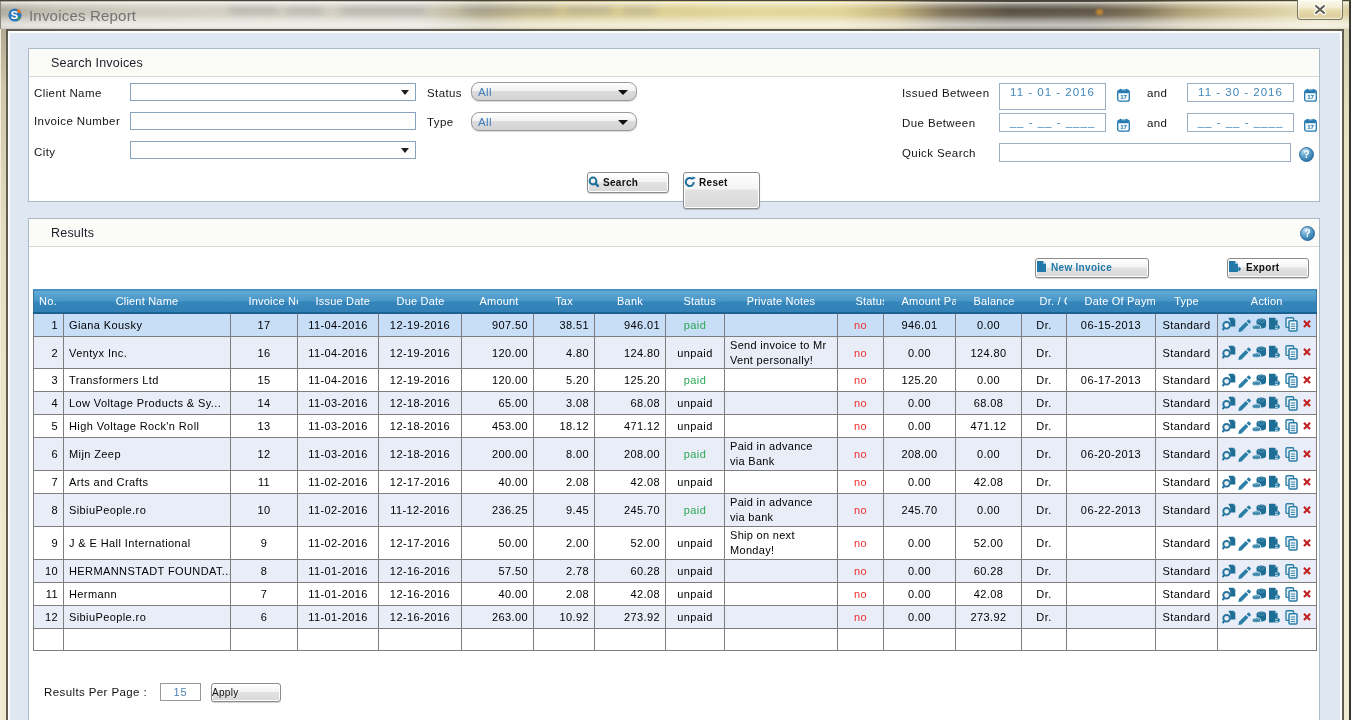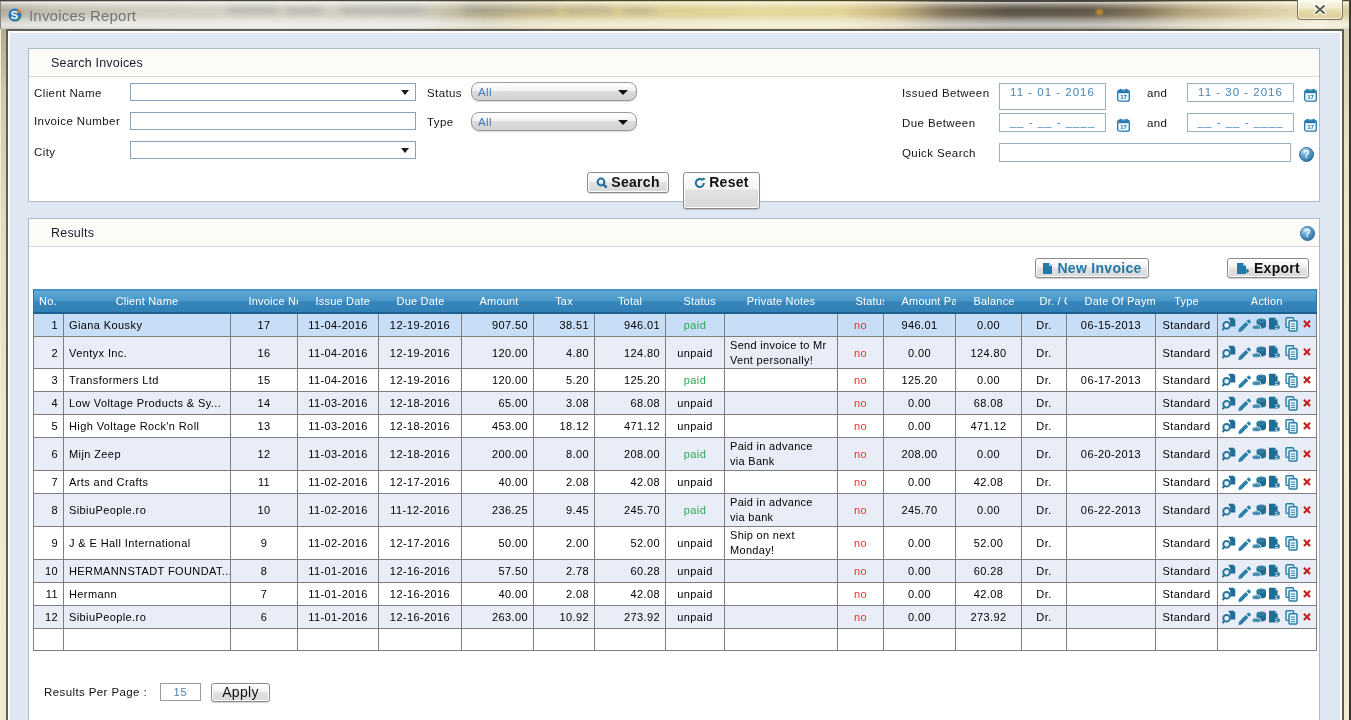--- a/index.html
+++ b/index.html
@@ -38,21 +38,21 @@
 .dinput{border:1px solid #9ab0c2;background:#fff;position:absolute;font-size:11.5px;letter-spacing:1px;
  color:#4387ba;text-align:center;line-height:17px}
 .gsel{position:absolute;border:1px solid #9a9a9a;border-radius:8px;
  background:linear-gradient(#ffffff 0%,#f2f2f2 45%,#dcdcdc 50%,#d2d2d2 100%);
  box-shadow:0 1px 1px rgba(0,0,0,0.15)}
 .gsel .arr{position:absolute;right:8px;top:7px;width:0;height:0;border-left:5px solid transparent;border-right:5px solid transparent;border-top:5.5px solid #111}
 .gsel .val{position:absolute;left:6px;top:3px;font-size:11.5px;color:#3e7bbb;letter-spacing:0.4px}
 .btn{position:absolute;border:1px solid #8b8b8b;border-radius:3px;
  background:linear-gradient(#ffffff 0%,#f4f4f4 45%,#e2e2e2 50%,#d8d8d8 100%);
  box-shadow:0 1px 1px rgba(0,0,0,0.18), inset 0 0 0 1px #fff;
- font-size:14px;font-weight:bold;color:#111;text-align:center;letter-spacing:0.3px}
+ font-size:10px;font-weight:bold;color:#111;letter-spacing:0.3px}
 
 #tbl{left:33px;top:289px;border-collapse:collapse;table-layout:fixed;width:1283px;
  font-size:11px;letter-spacing:0.4px;color:#000}
 #tbl td,#tbl th{border:1px solid #7e7e7e;overflow:hidden;white-space:nowrap;padding:0 5px;vertical-align:middle}
 #tbl th{background:linear-gradient(#62abd6 0%,#4796c8 48%,#3585bb 52%,#3181b7 100%);
  color:#fff;font-weight:normal;font-size:11px;letter-spacing:0.2px;height:23px;padding:0 18px;
  border:none;border-top:1px solid #4391c4;border-bottom:2px solid #1c6290}
 #tbl th:first-child{border-left:1px solid #38749c;padding-left:5px}
 #tbl th:last-child{border-right:1px solid #38749c}
 #tbl td{text-align:center}
@@ -229,21 +229,21 @@
 </colgroup>
 <tbody>
       <tr>
 <th style="text-align:left">No.</th>
 <th>Client Name</th>
 <th>Invoice No.</th>
 <th>Issue Date</th>
 <th>Due Date</th>
 <th>Amount</th>
 <th>Tax</th>
-<th>Total</th>
+<th>Bank</th>
 <th>Status</th>
 <th>Private Notes</th>
 <th>Status</th>
 <th>Amount Paid</th>
 <th>Balance</th>
 <th>Dr. / Cr.</th>
 <th>Date Of Payment</th>
 <th>Type</th>
 <th>Action</th>
 </tr>
@@ -731,12 +731,12 @@
         <td></td>
         <td></td>
         <td></td>
         <td></td>
         <td></td>
       </tr>
 </tbody>
   </table>
 <div id="rpp" class="abs">Results Per Page :</div>
 <div id="rppbox" class="abs">15</div>
-<div class="btn abs" style="left:211px;top:683px;width:59px;height:19px;line-height:17px;font-weight:normal">Apply</div>
+<div class="btn abs" style="left:211px;top:683px;width:70px;height:19px;line-height:17px;font-weight:normal">Apply</div>
 </body></html>

